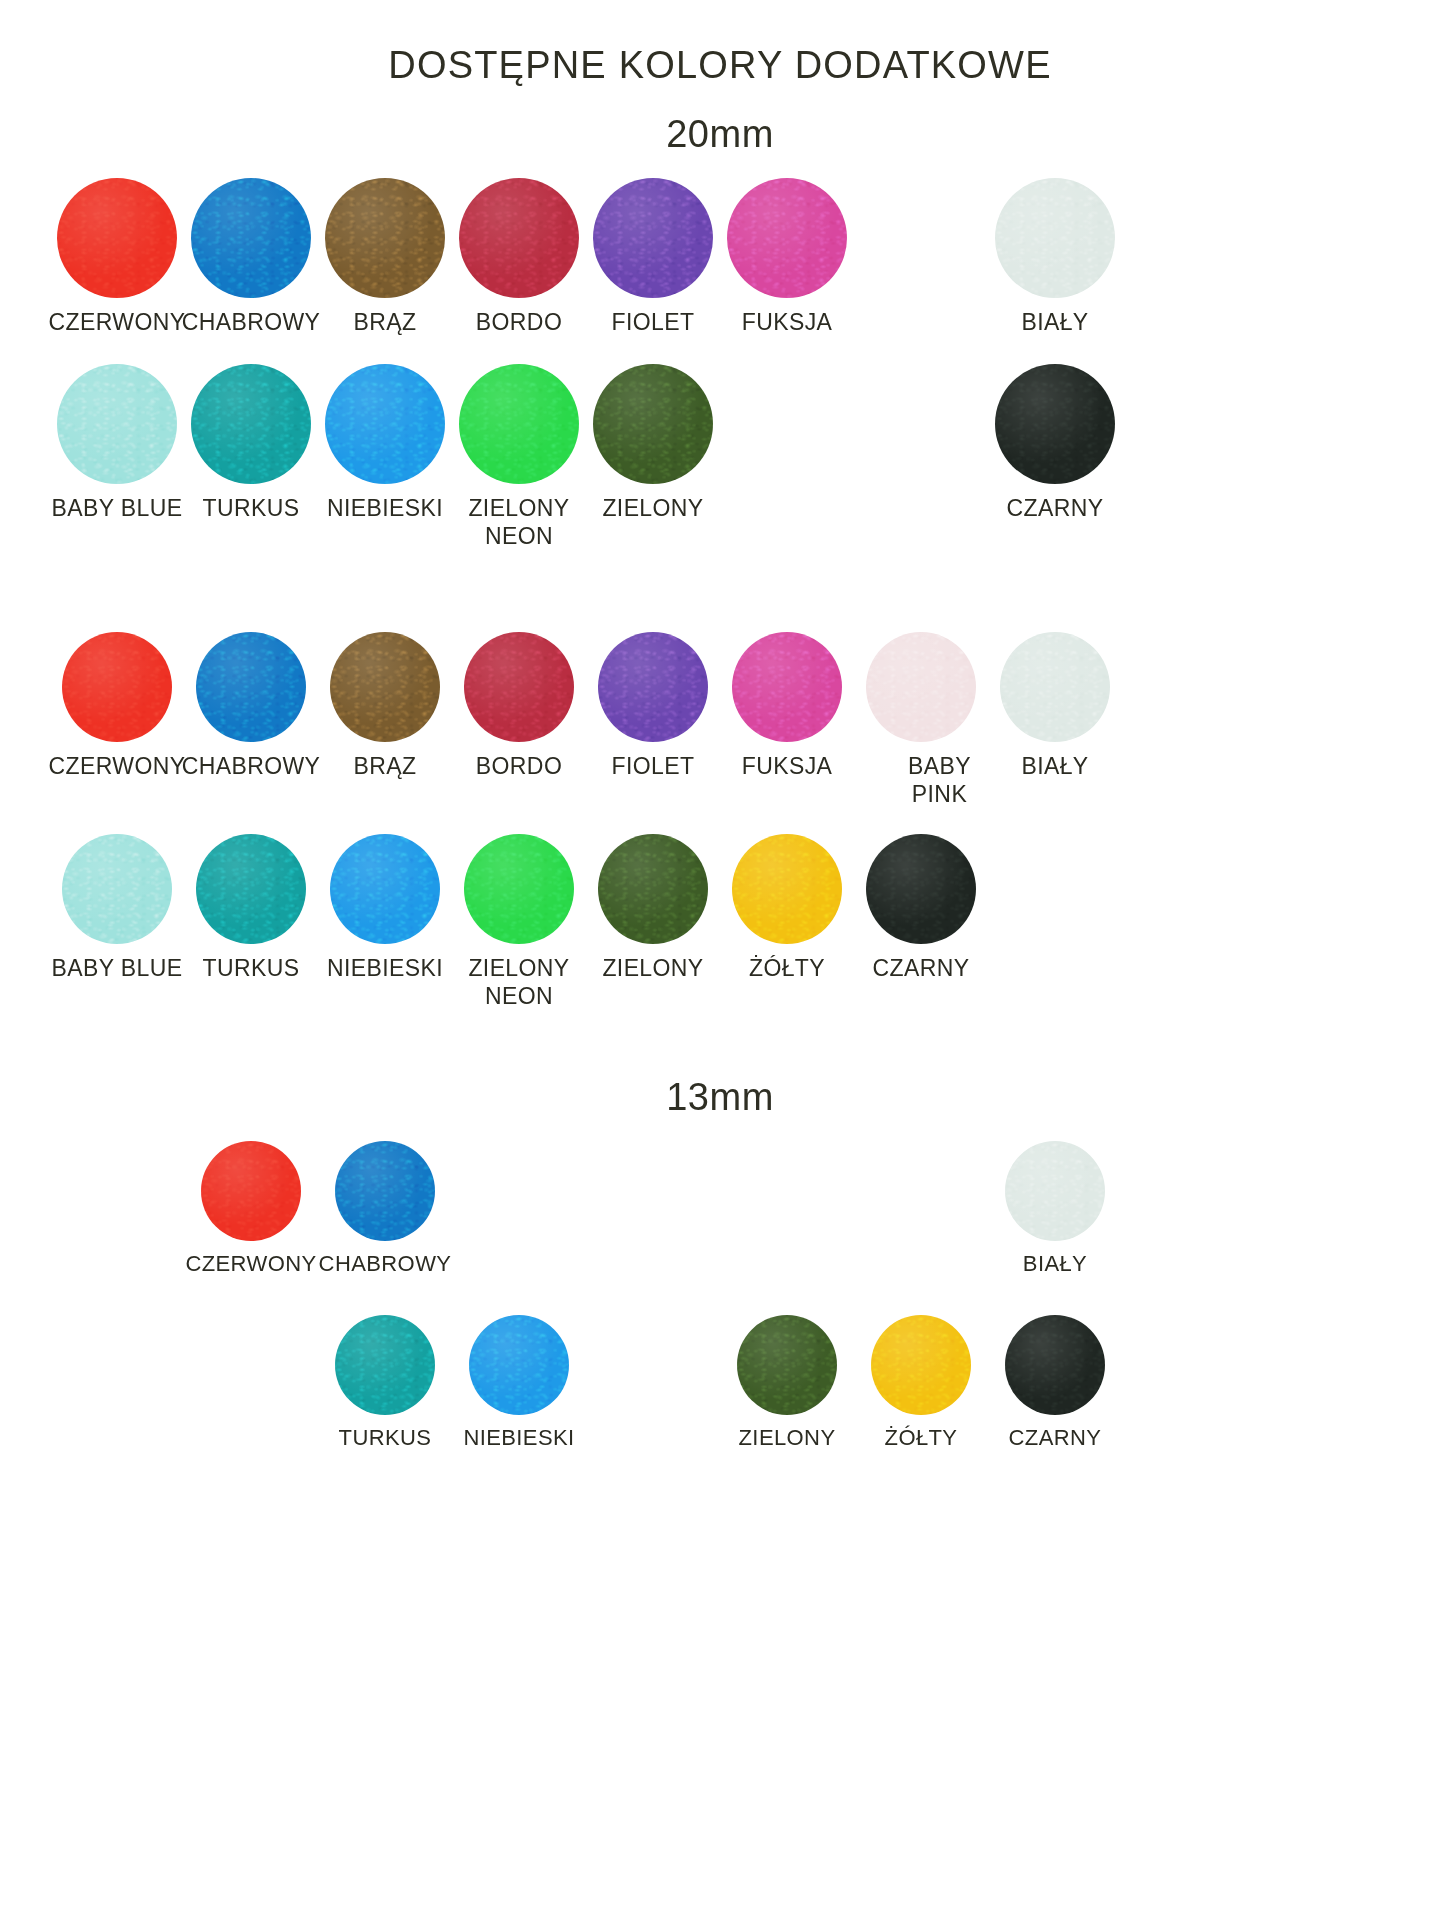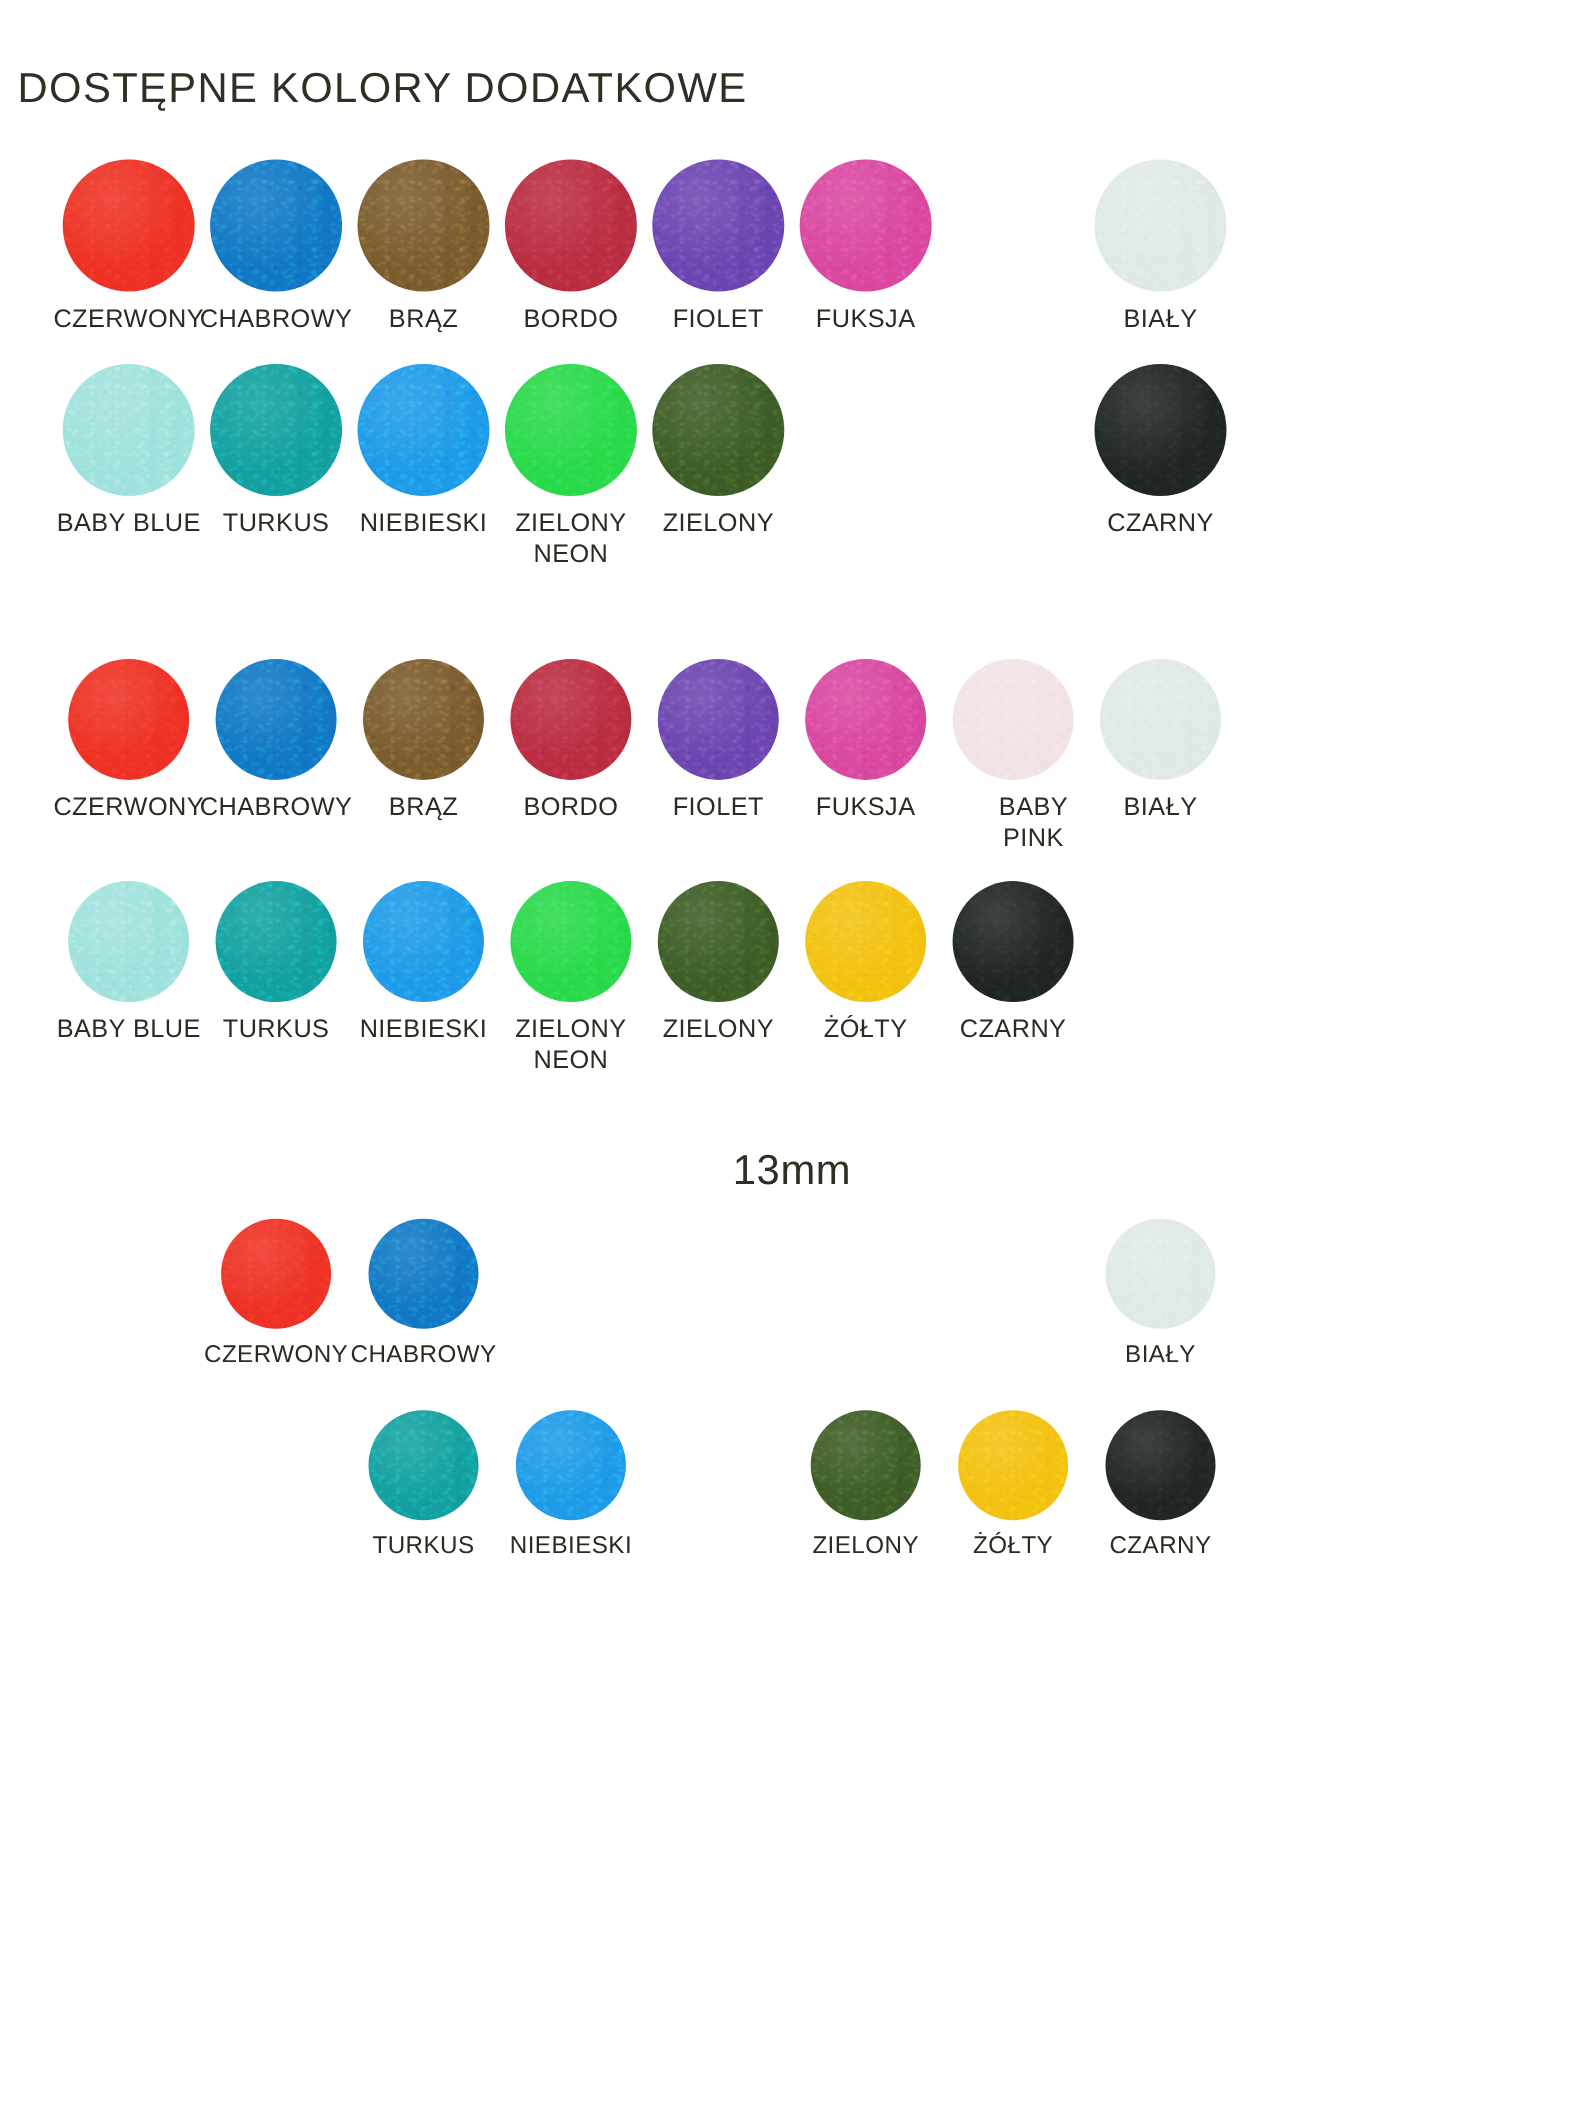--- a/index.html
+++ b/index.html
@@ -19,25 +19,26 @@
 
   .page {
     width: 1440px;
     height: 1920px;
     position: relative;
     box-sizing: border-box;
   }
 
   
   .main-title {
+    text-align: center;
     font-size: 38px;
     font-weight: 400;
     letter-spacing: 1.2px;
     color: #2f2f24;
-    margin: 16px;
+    margin: 0;
     padding-top: 44px;
   }
   .size-title {
     text-align: center;
     font-size: 38px;
     font-weight: 400;
     letter-spacing: 0.5px;
     color: #2f2f24;
     margin: 0;
   }
@@ -111,20 +112,21 @@
 </style>
 </head>
 <body>
 
 <div class="page">
 
   <h1 class="main-title">DOSTĘPNE KOLORY DODATKOWE</h1>
 
   <div id="sections-root">
       <div class="section" style="padding-top: 26px; padding-bottom: 52px;">
+        <h2 class="size-title" style="margin-bottom: 22px;">20mm</h2>
         <div class="swatch-row" style="padding-left: 50px;">
           <div class="cell" style="width: 134px;">
             <div class="swatch" style="width: 120px; height: 120px; background: rgb(238, 49, 36);"></div>
             <div class="swatch-label" style="font-size: 23px;">CZERWONY</div>
           </div>
           <div class="cell" style="width: 134px;">
             <div class="swatch" style="width: 120px; height: 120px; background: rgb(18, 120, 197);"></div>
             <div class="swatch-label" style="font-size: 23px;">CHABROWY</div>
           </div>
           <div class="cell" style="width: 134px;">

